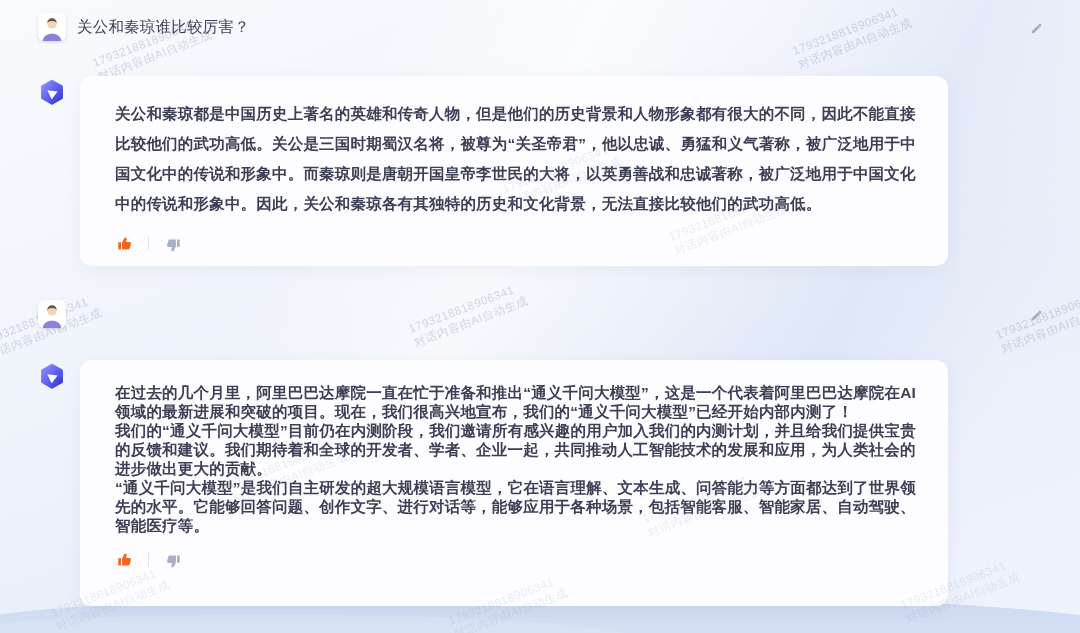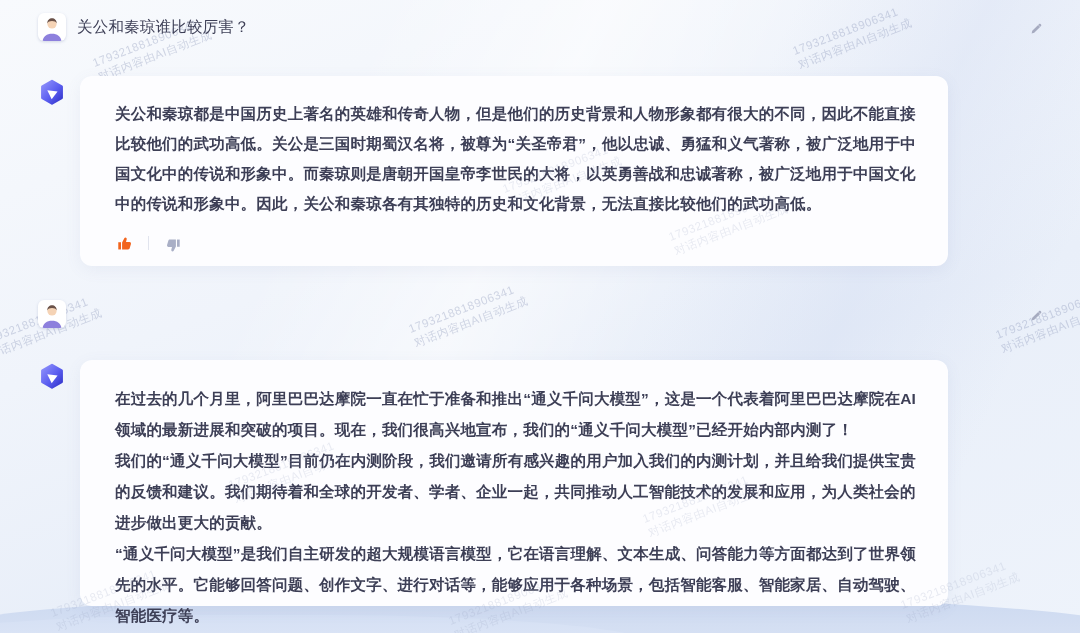--- a/index.html
+++ b/index.html
@@ -36,21 +36,21 @@
   .edit-btn{margin-left:auto;margin-top:7px;width:16px;height:16px;border:0;background:none;
     padding:0;cursor:pointer;display:flex;align-items:center;justify-content:center;}
 
   
   .bot-avatar{position:absolute;left:37px;width:30px;height:30px;z-index:1;}
   .card{position:absolute;left:80px;width:868px;background:#fdfdff;border-radius:12px;
     box-shadow:0 4px 16px rgba(100,120,170,.08);box-sizing:border-box;
     padding:23px 28px 14px 35px;z-index:1;font-weight:bold;}
   .card p{margin:0;font-size:15.5px;color:#3d3f56;letter-spacing:.2px;}
   #card-1 p{line-height:30px;}
-  #card-2 p{line-height:31px;}
+  #card-2 p{line-height:19px;}
 
   .actions{display:flex;align-items:center;margin-top:12px;height:24px;}
   .icon-btn{background:none;border:0;padding:0;cursor:pointer;width:20px;height:20px;
     display:flex;align-items:center;justify-content:center;}
   .thumb-up{color:#f2641d;}
   .thumb-down{color:#a9afc6;margin-top:4px;}
   .thumb-down svg{transform:scale(-1,-1);}
   .divider{width:1px;height:14px;background:#e1e4ee;margin:0 13px;}
   .pencil{color:#a6abc0;}
 </style>

